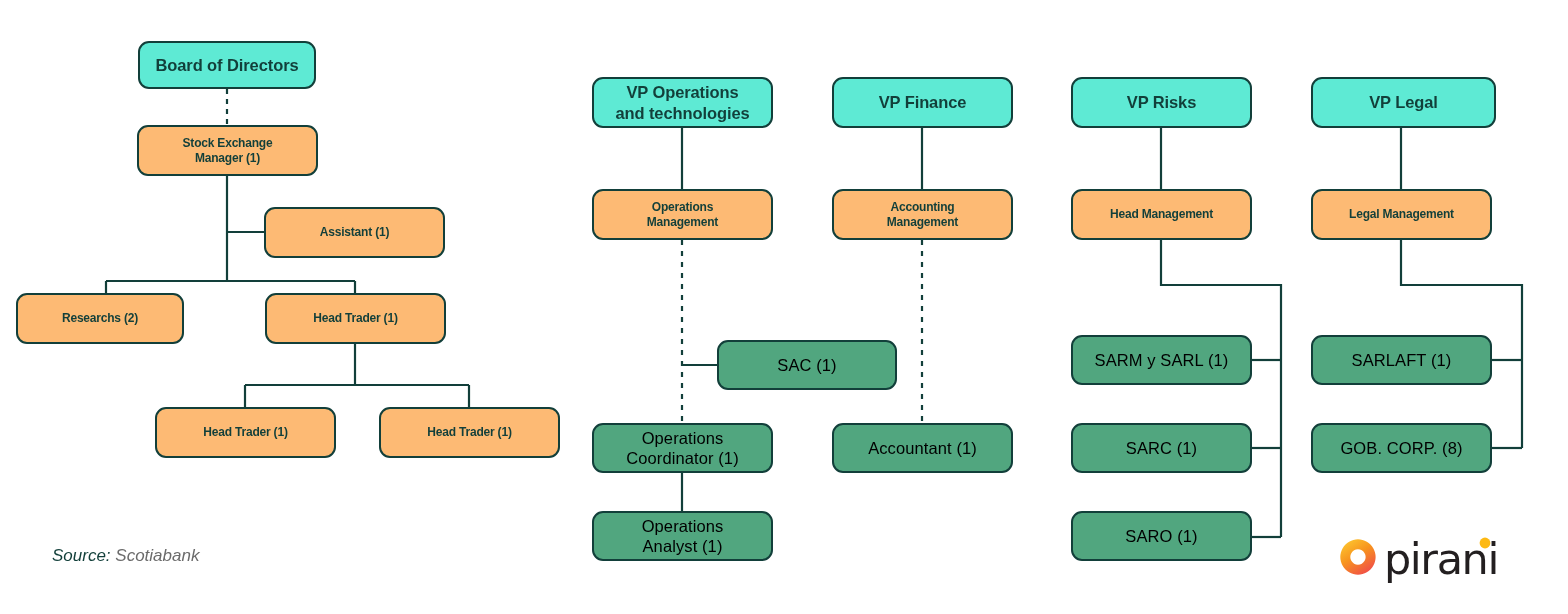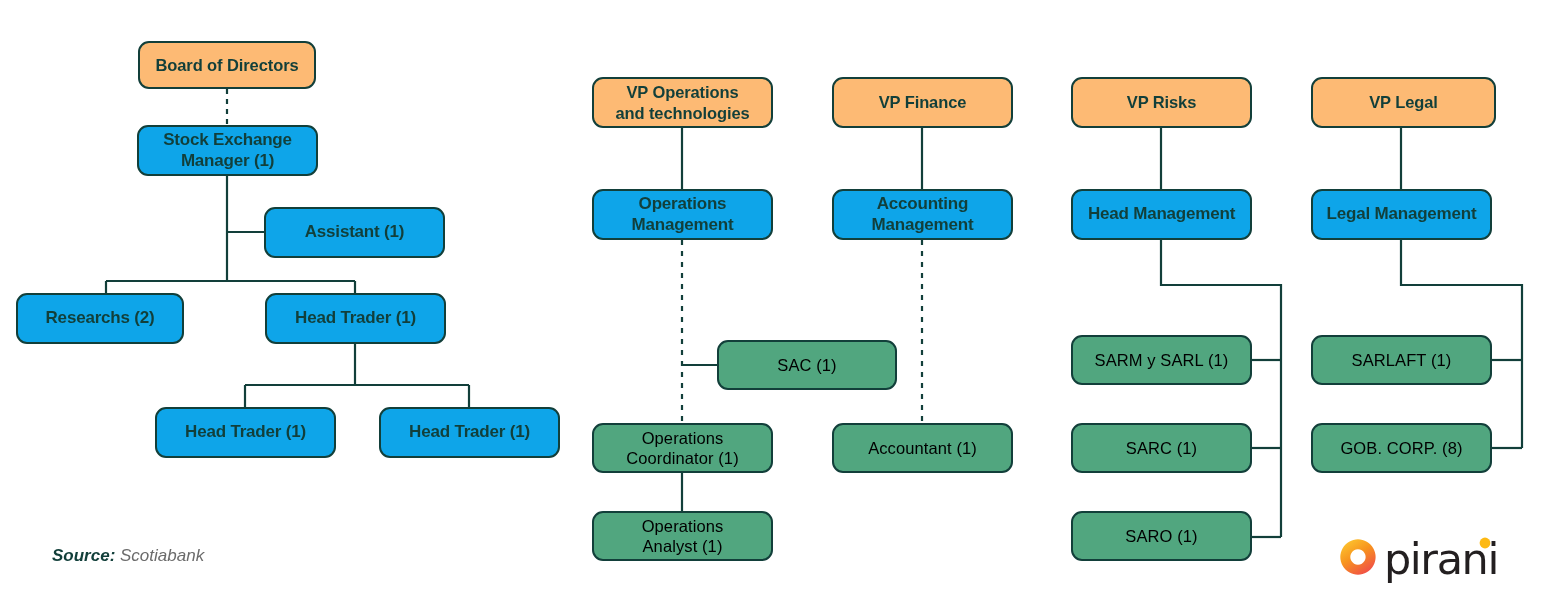--- a/index.html
+++ b/index.html
@@ -32,33 +32,33 @@
     align-items: center;
     justify-content: center;
     text-align: center;
     border-radius: 11px;
     border: 2.2px solid #123F3A;
     line-height: 1.22;
     padding: 2px 6px;
     z-index: 2;
   }
   .node-exec {
-    background: #fdba74;
+    background: #5eead4;
     border-color: #123F3A;
     color: #123F3A;
     font-weight: bold;
     font-size: 16.5px;
     letter-spacing: -0.1px;
   }
   .node-plain {
-    background: #0ea5e9;
+    background: #fdba74;
     border-color: #123F3A;
     color: #123F3A;
     font-weight: bold;
-    font-size: 17px;
+    font-size: 12px;
     letter-spacing: -0.2px;
     text-align: center;
   }
   .node-green {
     background: #51A67F;
     border-color: #123F3A;
     color: #000000;
     font-weight: normal;
     font-size: 16.5px;
     letter-spacing: 0.1px;
@@ -71,21 +71,21 @@
     left: 52px;
     top: 546px;
     font-size: 17px;
     font-style: italic;
     color: #6b6b6b;
     font-family: "Liberation Sans", sans-serif;
     z-index: 3;
   }
   #source-note b {
     color: #123F3A;
-    font-weight: bold;
+    font-weight: normal;
     font-style: italic;
   }
   #brand-logo {
     position: absolute;
     left: 1338px;
     top: 528px;
     width: 160px;
     height: 58px;
     display: flex;
     align-items: center;

